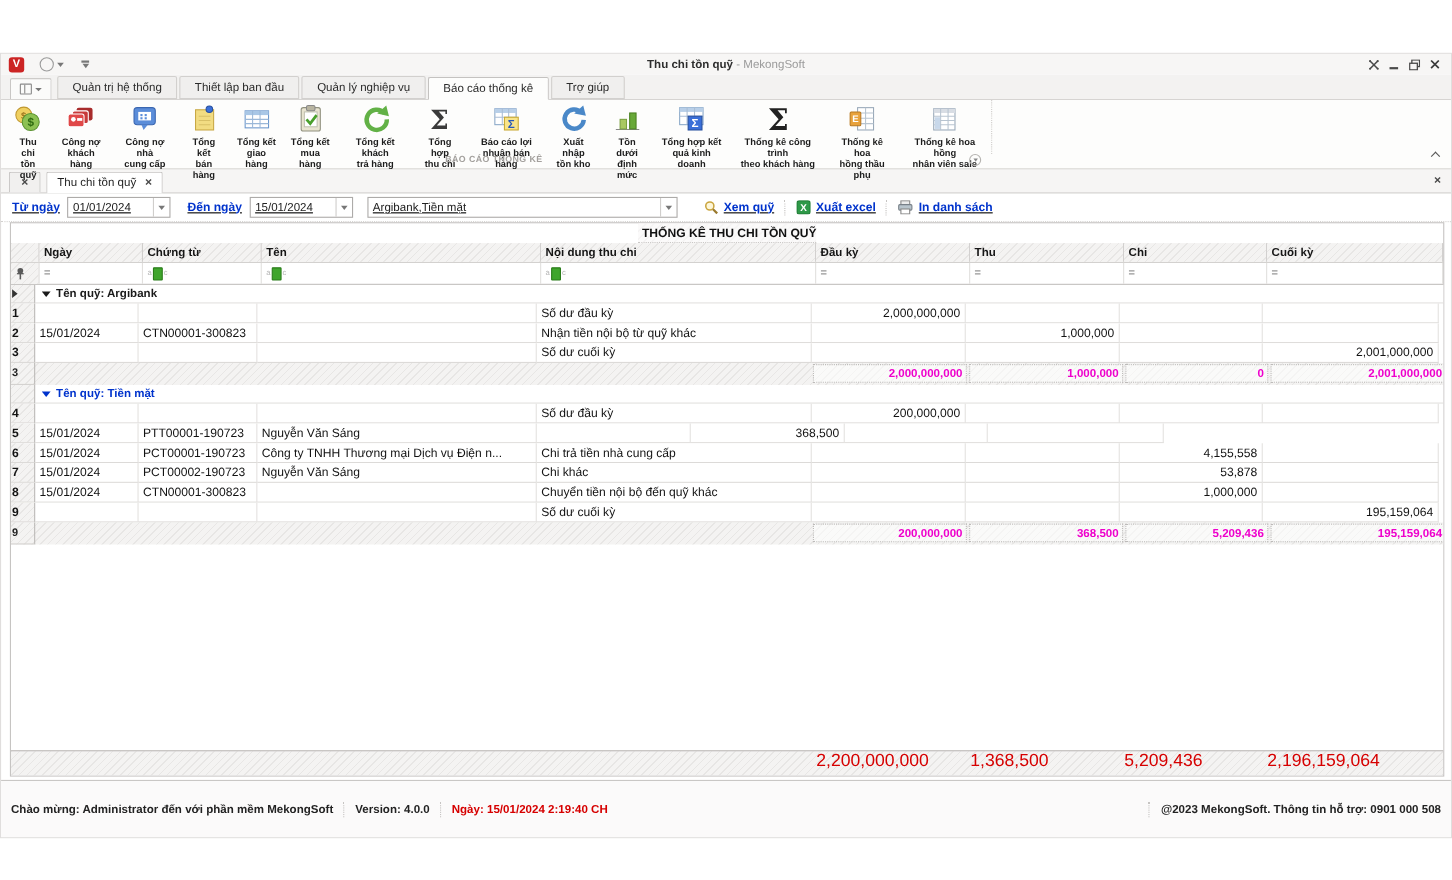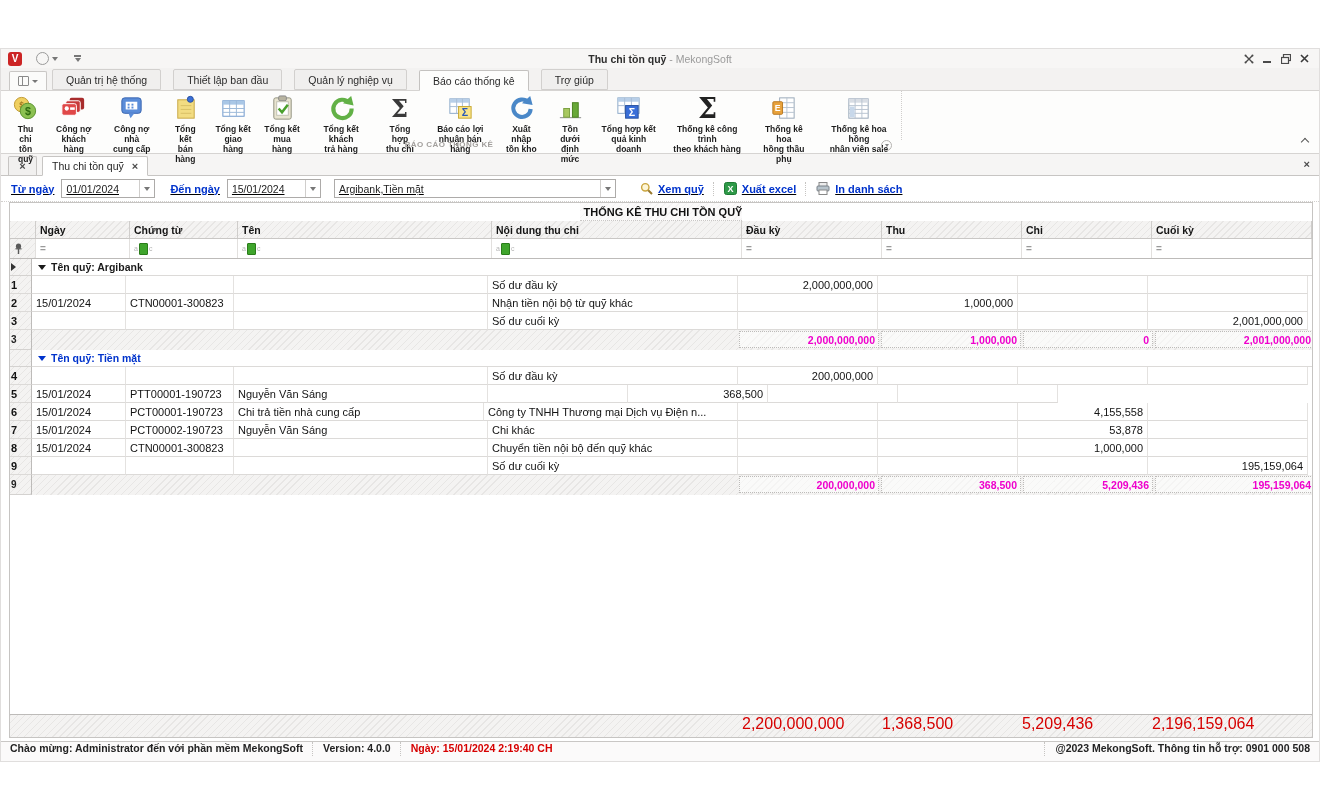--- a/index.html
+++ b/index.html
@@ -82,21 +82,21 @@
   .tri-down{width:0;height:0;border-left:4px solid transparent;border-right:4px solid transparent;border-top:5px solid currentColor;display:inline-block;}
   .tri-right{width:0;height:0;border-top:4px solid transparent;border-bottom:4px solid transparent;border-left:5px solid #333;display:inline-block;}
   .gfoot{height:20px;}
   .gfoot .vcell{box-sizing:border-box;margin:1px 1px 2px 1px;border:1px dotted #bdbbb9;display:flex;align-items:center;justify-content:flex-end;padding:0 3px;font-size:10.5px;font-weight:bold;color:var(--magenta,#ee00cc);background:rgba(255,255,255,.55);}
   .gbody{flex:1 1 auto;overflow:hidden;display:flex;flex-direction:column;background:#fff;}
   .gtotal{height:22px;border-top:1px solid #bdbbb9;flex:0 0 auto;}
   .gtotal .vcell{color:var(--red,#d60000);}
   .pinicon{display:block;}
 
   
-  .statusbar{height:19px;border-top:1px solid #c9c7c5;background:#fbfafa;display:flex;align-items:flex-start;padding:0 9px;gap:9px;font-size:10.5px;font-weight:bold;color:#232323;flex:0 0 auto;}
+  .statusbar{height:19px;border-top:1px solid #c9c7c5;background:#fbfafa;display:flex;align-items:center;padding:16px 9px;gap:9px;font-size:10.5px;font-weight:bold;color:#232323;flex:0 0 auto;}
   .statusbar .red{color:var(--red,#d60000);}
   .statusbar .spacer{flex:1;}
 </style>
 </head>
 <body>
 
 <div class="window">
 
   <div class="titlebar">
     <div class="logo">V</div>
@@ -136,21 +136,21 @@
           </svg>
         </span>
     </div>
   </div>
 
   <div class="menubar">
     <div class="appbtn">
         <span class="glyph"></span>
         <span class="caret" style="margin-left:0;border-top-width:3px;"></span>
       </div>
-    <div id="menuTabs" style="display:flex;align-items:center;gap:10px;">
+    <div id="menuTabs" style="display:flex;align-items:center;">
         <div class="mtab">Quản trị hệ thống</div>
         <div class="mtab">Thiết lập ban đầu</div>
         <div class="mtab">Quản lý nghiệp vụ</div>
         <div class="mtab active">Báo cáo thống kê</div>
         <div class="mtab">Trợ giúp</div>
       </div>
   </div>
 
   <div class="ribbon">
     <div class="rgroup" id="ribbonGroup">
@@ -551,22 +551,22 @@
           <div class="cell w3">Nguyễn Văn Sáng</div>
           <div class="cell w5 num"></div>
           <div class="cell w6 num">368,500</div>
           <div class="cell w7 num"></div>
           <div class="cell w8 num"></div>
         </div>
         <div class="grow drow">
           <div class="cell w0 rh hatch">6</div>
           <div class="cell w1">15/01/2024</div>
           <div class="cell w2">PCT00001-190723</div>
+          <div class="cell w3">Công ty TNHH Thương mại Dịch vụ Điện n...</div>
           <div class="cell w4">Chi trả tiền nhà cung cấp</div>
-          <div class="cell w3">Công ty TNHH Thương mại Dịch vụ Điện n...</div>
           <div class="cell w5 num"></div>
           <div class="cell w6 num"></div>
           <div class="cell w7 num">4,155,558</div>
           <div class="cell w8 num"></div>
         </div>
         <div class="grow drow">
           <div class="cell w0 rh hatch">7</div>
           <div class="cell w1">15/01/2024</div>
           <div class="cell w2">PCT00002-190723</div>
           <div class="cell w3">Nguyễn Văn Sáng</div>

